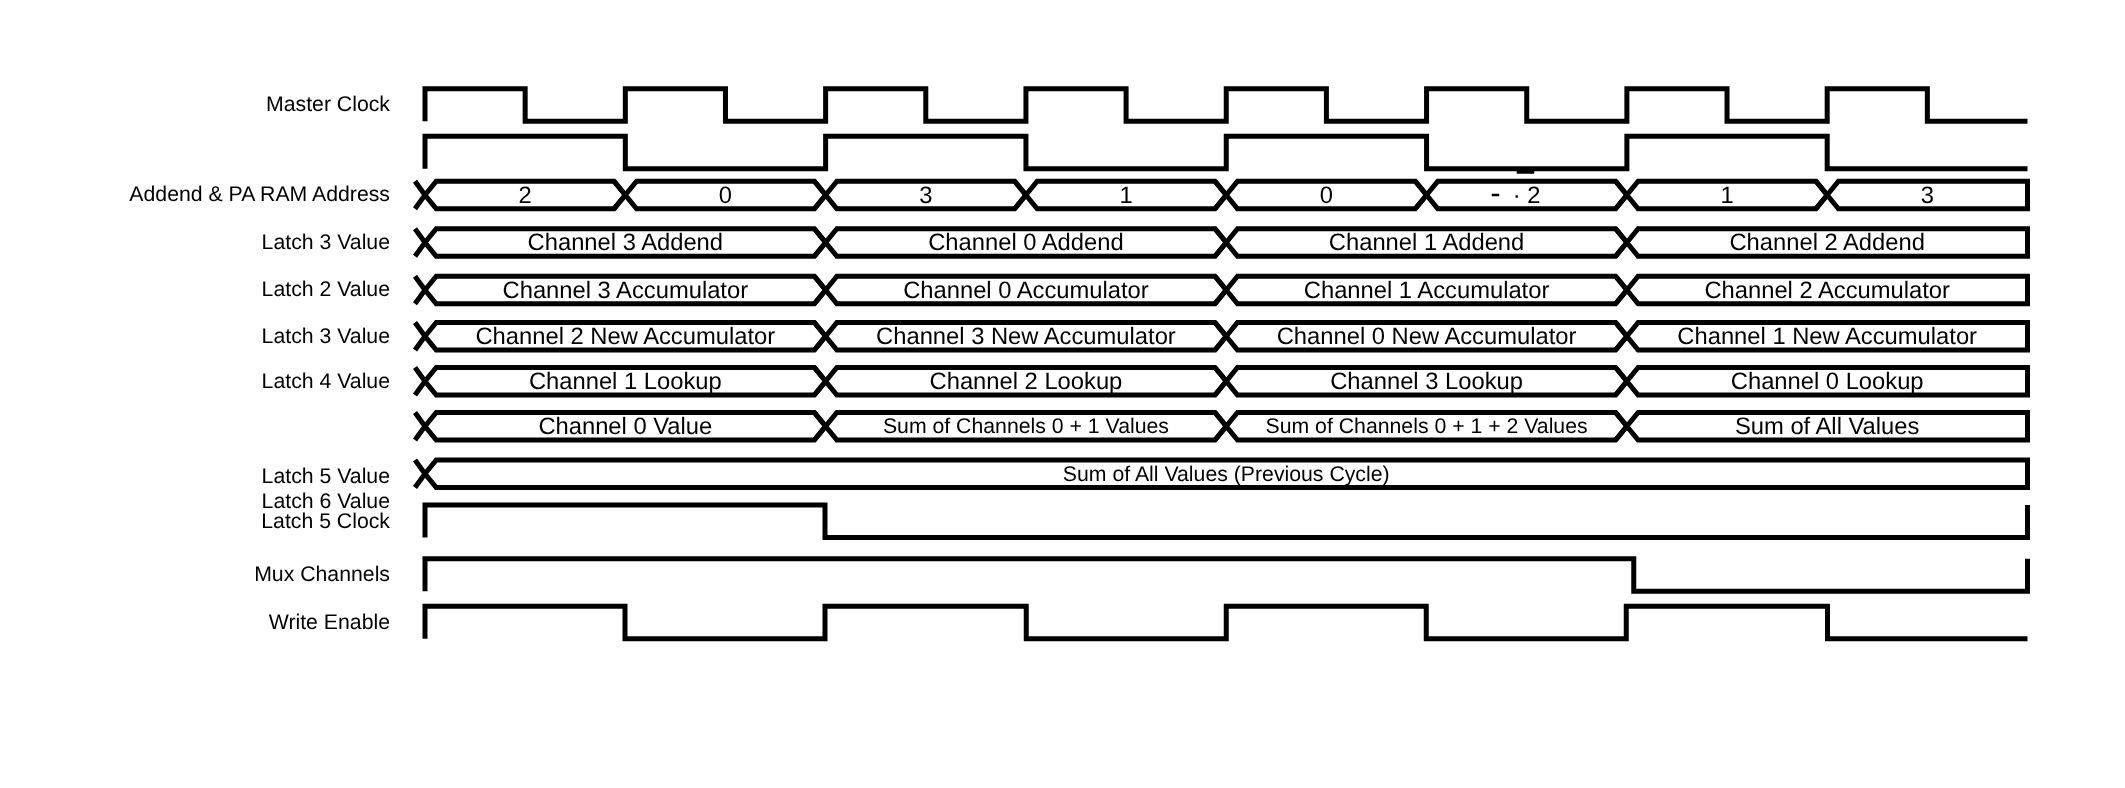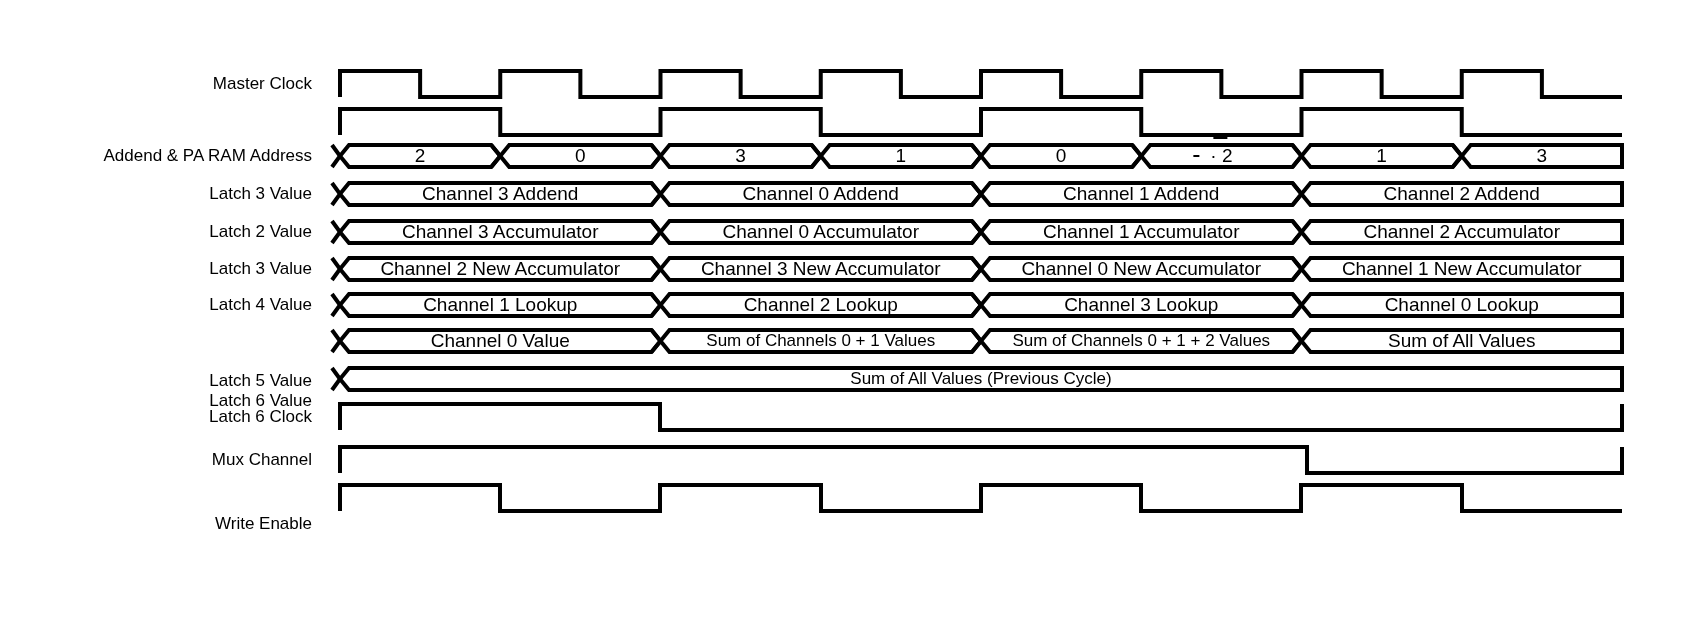--- a/index.html
+++ b/index.html
@@ -77,23 +77,23 @@
 <div id="diagram-root">
   <div class="label-col" id="label-col">
       <div class="row-label" style="top: 84px;">Master Clock</div>
       <div class="row-label" style="top: 156px;">Addend &amp; PA RAM Address</div>
       <div class="row-label" style="top: 194px;">Latch 3 Value</div>
       <div class="row-label" style="top: 232px; margin-left: 24px;">Latch 2 Value</div>
       <div class="row-label" style="top: 269px;">Latch 3 Value</div>
       <div class="row-label" style="top: 305px; margin-left: 22px;">Latch 4 Value</div>
       <div class="row-label" style="top: 341px; margin-top: 40px;">Latch 5 Value</div>
       <div class="row-label" style="top: 401px;">Latch 6 Value</div>
-      <div class="row-label" style="top: 417px;">Latch 6 Clock</div>
-      <div class="row-label" style="top: 460px;">Mux Channel</div>
-      <div class="row-label" style="top: 498px; margin-top: 26px;">Write Enable</div>
+      <div class="row-label" style="top: 417px;">Latch 5 Clock</div>
+      <div class="row-label" style="top: 460px;">Mux Channels</div>
+      <div class="row-label" style="top: 498px;">Write Enable</div>
     </div>
   <svg class="wave-canvas" id="wave-canvas" viewBox="0 0 1700 630" xmlns="http://www.w3.org/2000/svg">
       <g>
         <path class="wave-line" d="M 340 97 L 340 71 L 420.125 71 L 420.125 97 L 500.25 97 L 500.25 71 L 580.375 71 L 580.375 97 L 660.5 97 L 660.5 71 L 740.625 71 L 740.625 97 L 820.75 97 L 820.75 71 L 900.875 71 L 900.875 97 L 981 97 L 981 71 L 1061.125 71 L 1061.125 97 L 1141.25 97 L 1141.25 71 L 1221.375 71 L 1221.375 97 L 1301.5 97 L 1301.5 71 L 1381.625 71 L 1381.625 97 L 1461.75 97 L 1461.75 71 L 1541.875 71 L 1541.875 97 L 1622 97"></path>
       </g>
       <g>
         <path class="wave-line" d="M 340 135 L 340 109 L 500.25 109 L 500.25 135 L 660.5 135 L 660.5 109 L 820.75 109 L 820.75 135 L 981 135 L 981 109 L 1141.25 109 L 1141.25 135 L 1301.5 135 L 1301.5 109 L 1461.75 109 L 1461.75 135 L 1622 135"></path>
       </g>
       <g>
         <path class="bus-outline" d="M 340 156 L 349 145 L 491.25 145 L 500.25 156 L 491.25 167 L 349 167 Z"></path>

